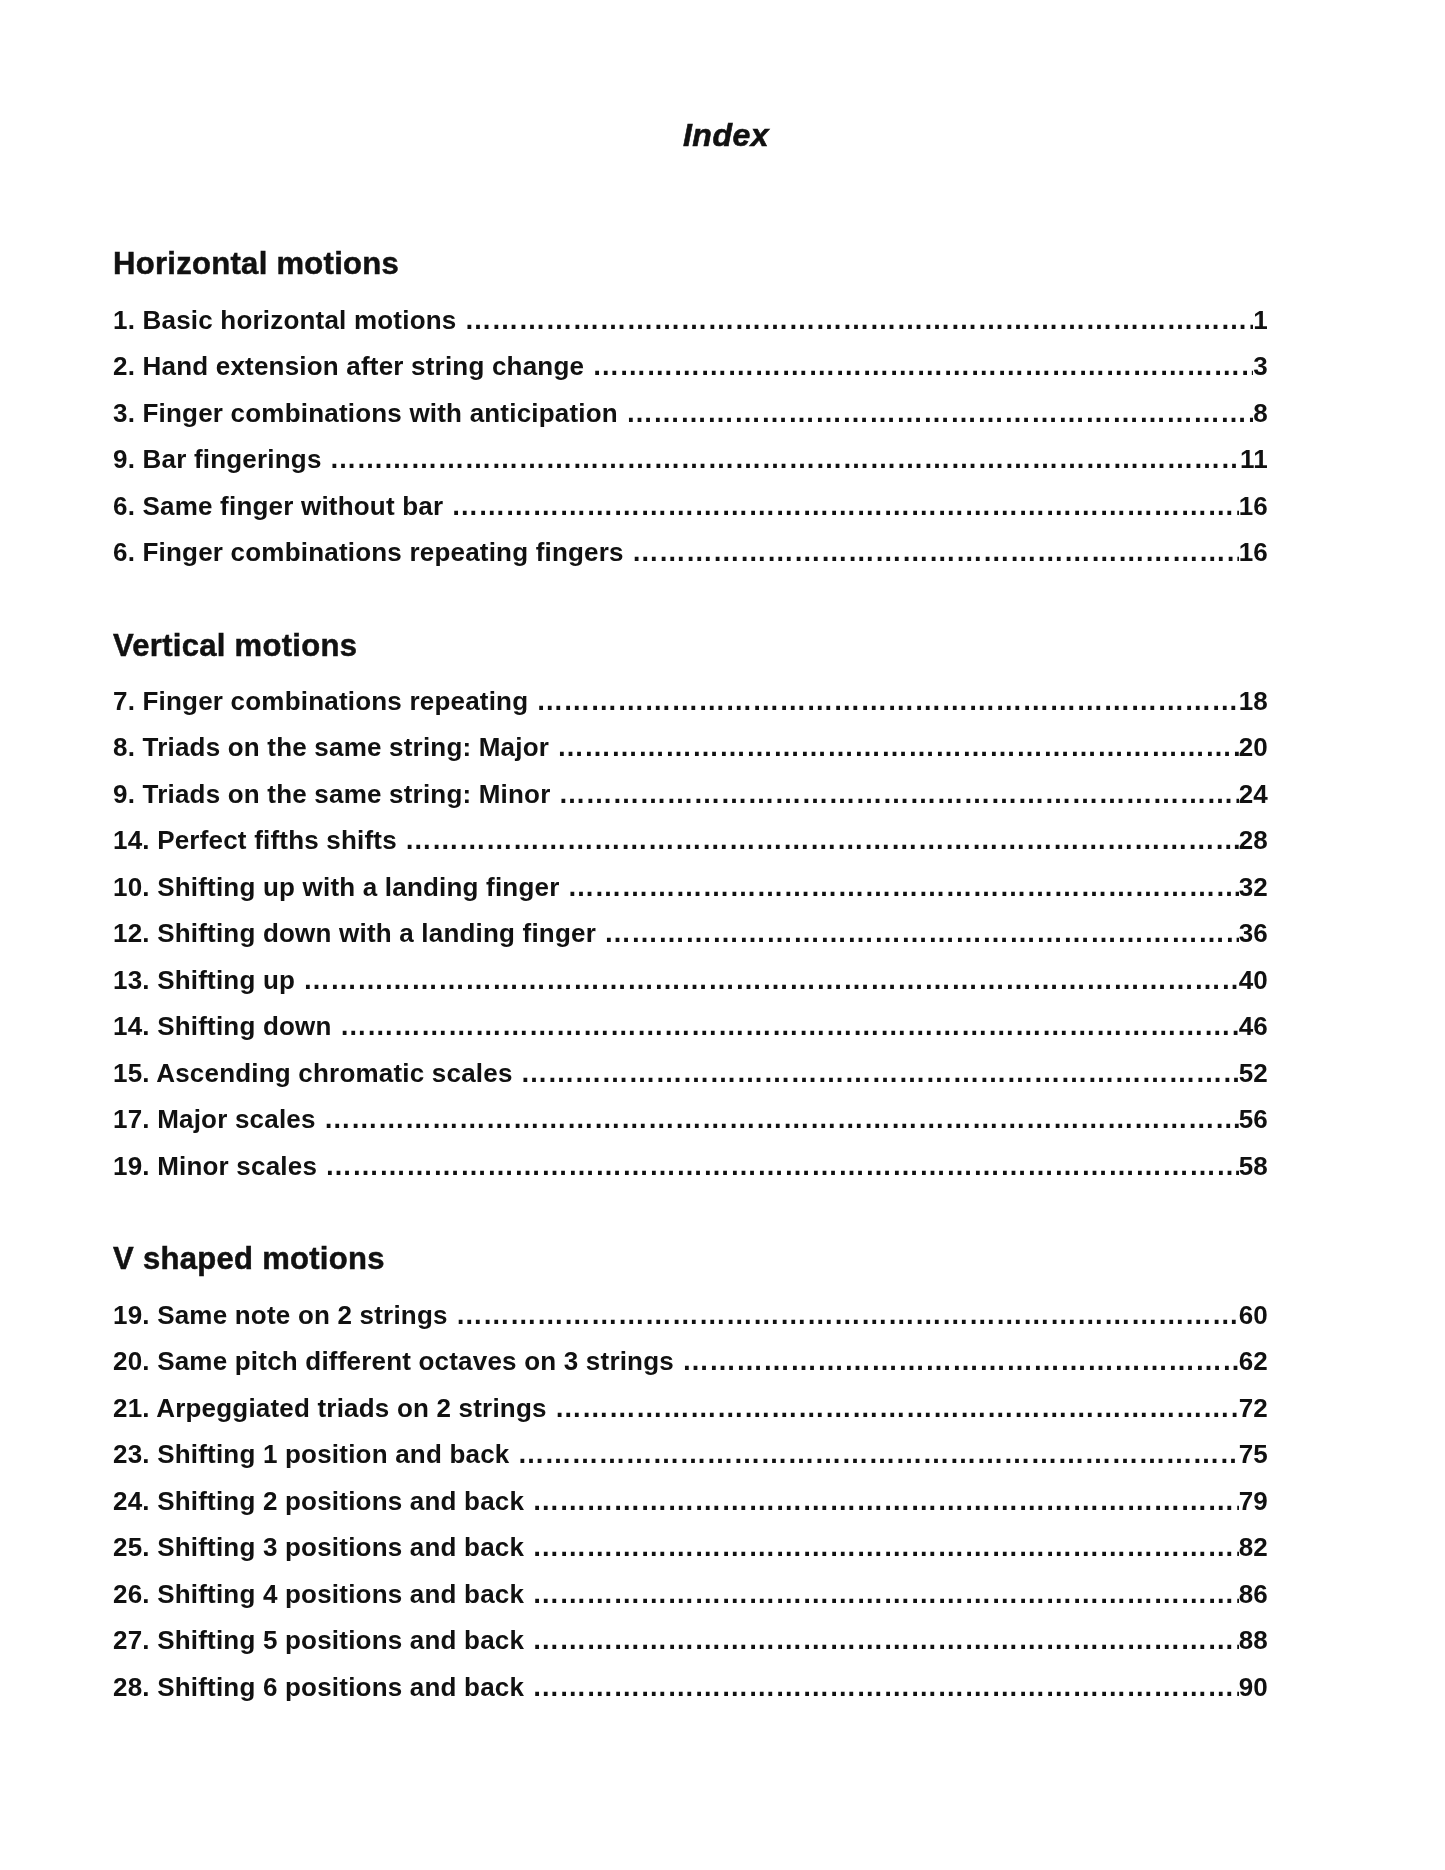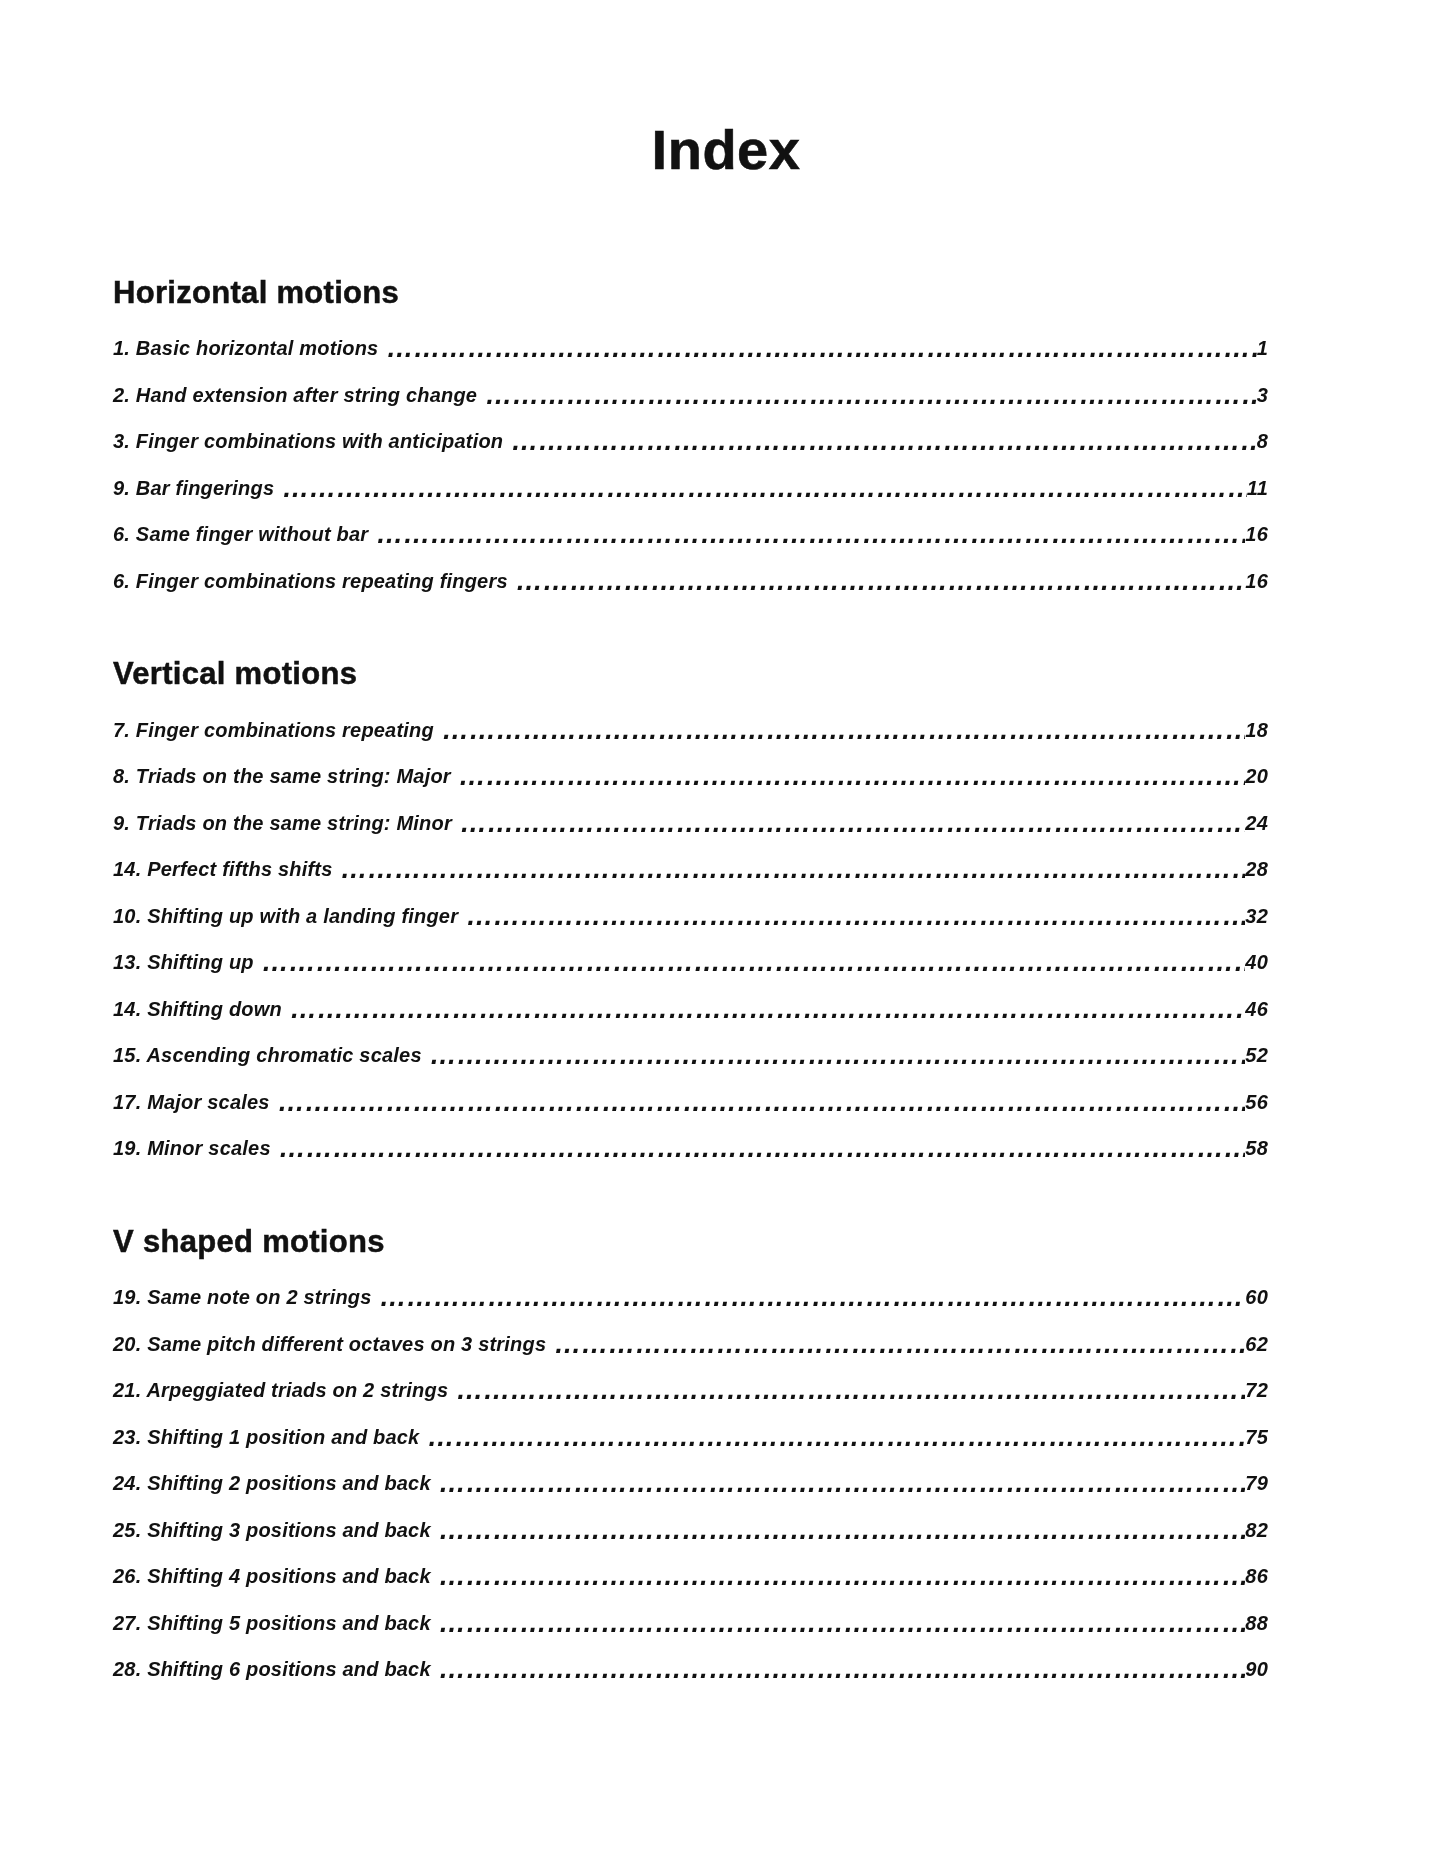--- a/index.html
+++ b/index.html
@@ -12,24 +12,25 @@
     height: 1870px;
     position: relative;
     font-family: "Liberation Sans", "DejaVu Sans", sans-serif;
     color: #111111;
     -webkit-font-smoothing: antialiased;
     overflow: hidden;
   }
   .page-title {
     margin: 116px 0 0 7px;
     text-align: center;
-    font-size: 56px;
+    font-size: 32px;
     line-height: 1.2;
     font-weight: 800;
     letter-spacing: 0.5px;
+    font-style: italic;
     -webkit-text-stroke: 0.6px #111111;
   }
   .content {
     margin-left: 113px;
     width: 1155px;
   }
   .toc-section .section-heading {
     margin: 50px 0 0 0;
     font-size: 31px;
     line-height: 1.3;
@@ -41,24 +42,23 @@
     margin-top: 90px;
   }
   .section-rows {
     margin-top: 12px;
   }
   .toc-row {
     display: flex;
     align-items: flex-start;
     height: 46.5px;
     line-height: 46.5px;
-    font-size: 20px;
+    font-size: 26px;
     font-weight: 600;
     letter-spacing: 0.2px;
-    font-style: italic;
   }
   .toc-label {
     white-space: nowrap;
     flex: 0 0 auto;
   }
   .dot-leader {
     flex: 1 1 auto;
     overflow: hidden;
     white-space: nowrap;
     margin-left: 8px;
@@ -149,20 +149,25 @@
     <span class="dot-leader"></span>
     <span class="toc-page">28</span>
   </div>
 
   <div class="toc-row">
     <span class="toc-label">10. Shifting up with a landing finger</span>
     <span class="dot-leader"></span>
     <span class="toc-page">32</span>
   </div>
 
+  <div class="toc-row">
+    <span class="toc-label">12. Shifting down with a landing finger</span>
+    <span class="dot-leader"></span>
+    <span class="toc-page">36</span>
+  </div>
 
   <div class="toc-row">
     <span class="toc-label">13. Shifting up</span>
     <span class="dot-leader"></span>
     <span class="toc-page">40</span>
   </div>
 
   <div class="toc-row">
     <span class="toc-label">14. Shifting down</span>
     <span class="dot-leader"></span>

